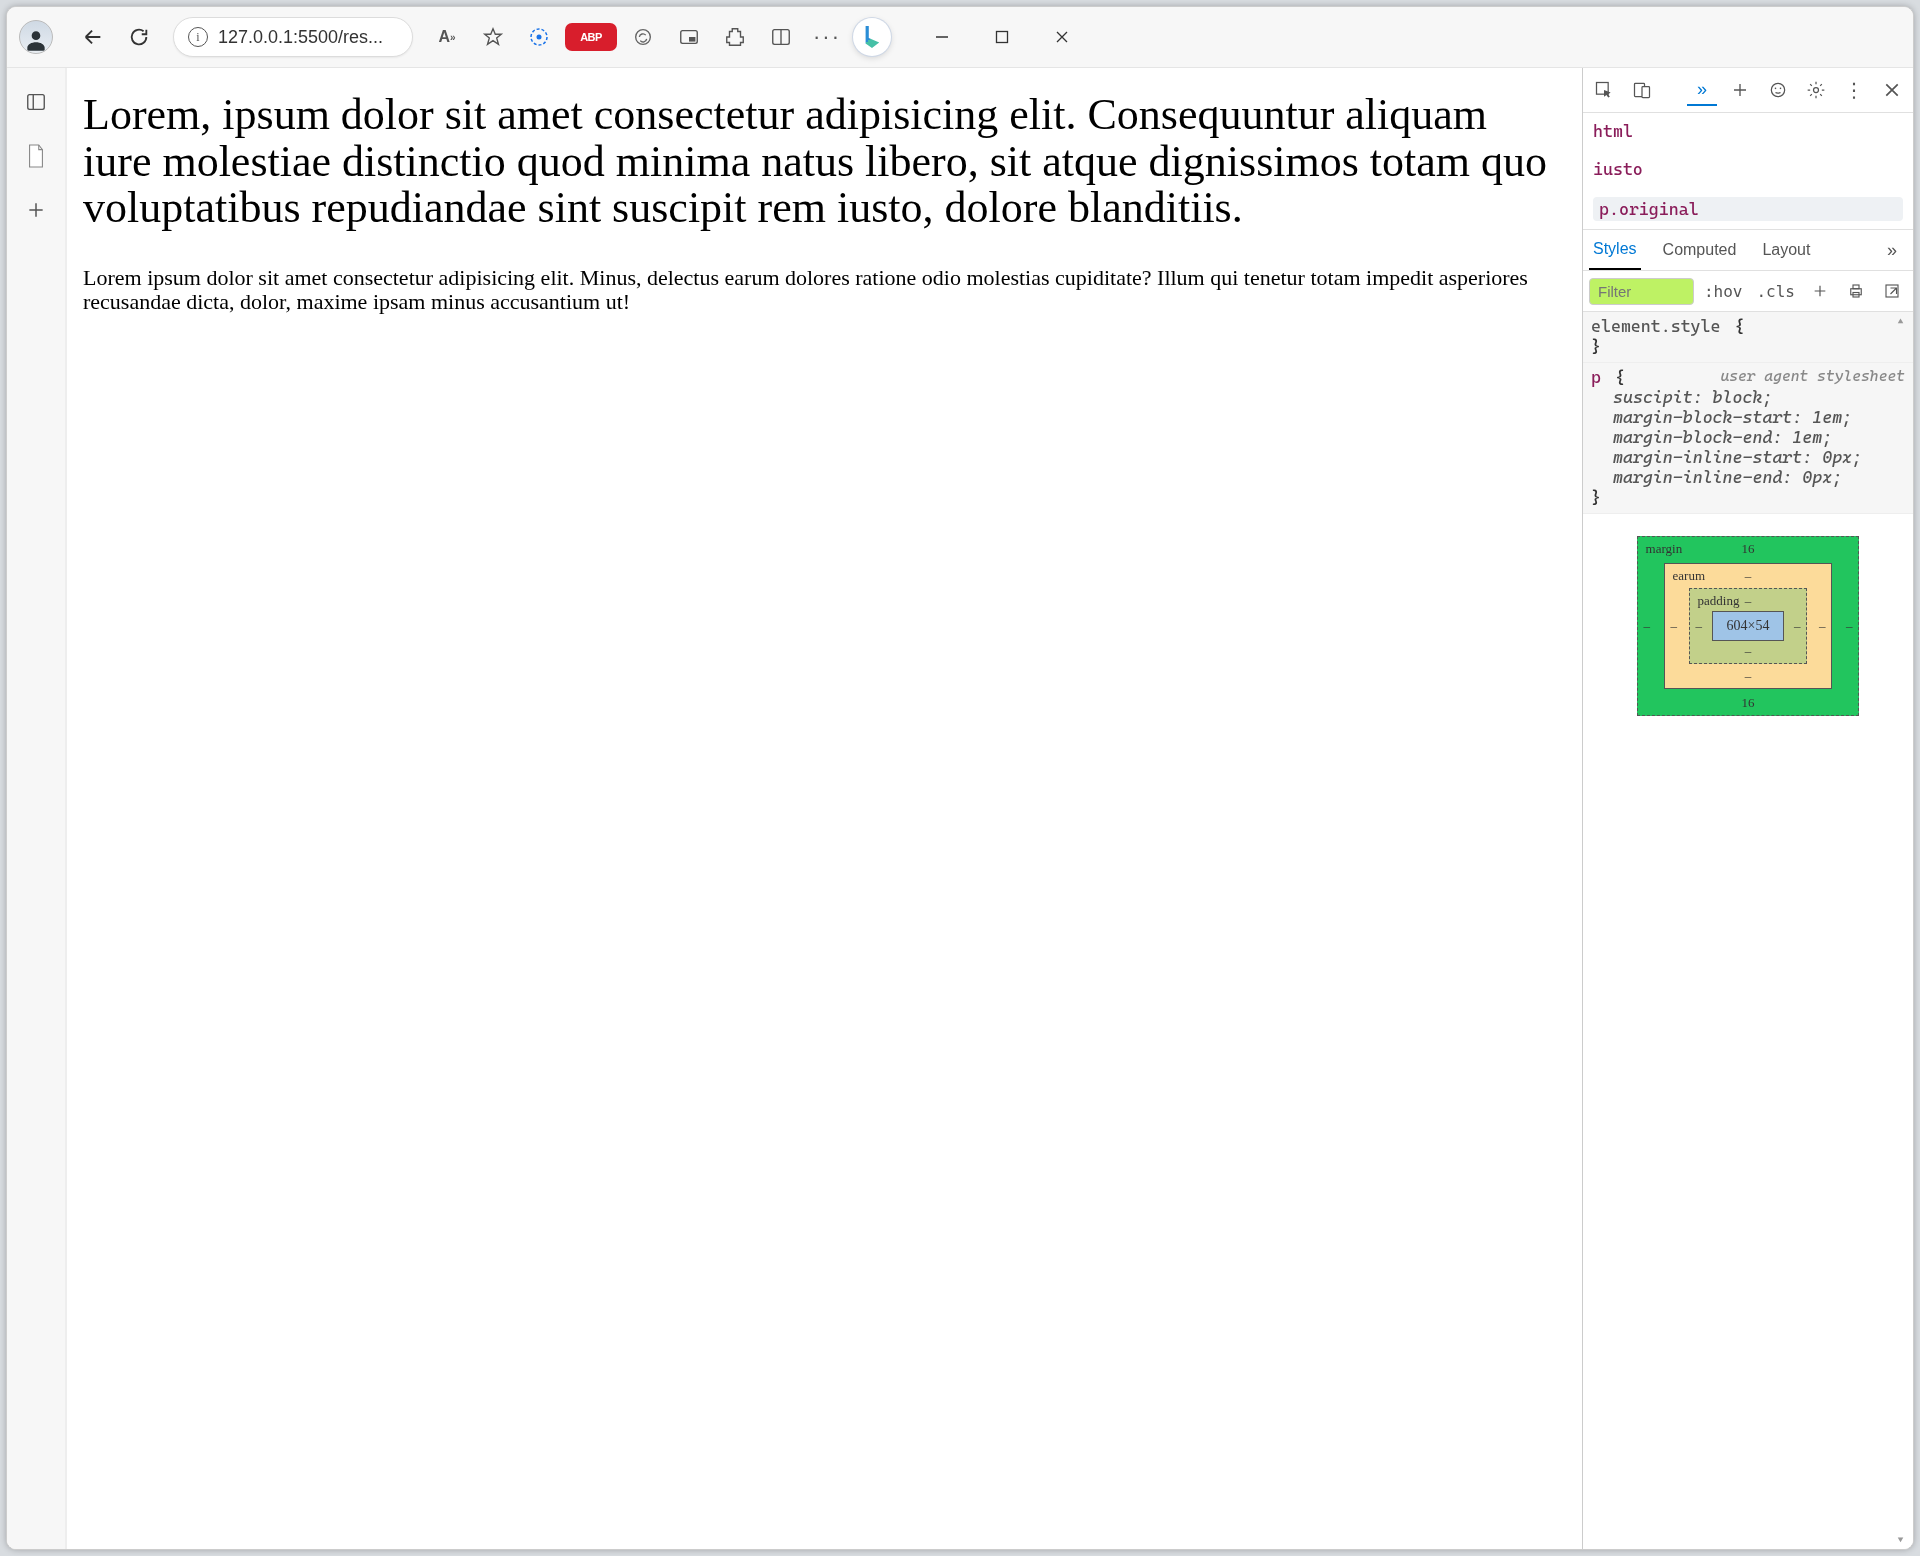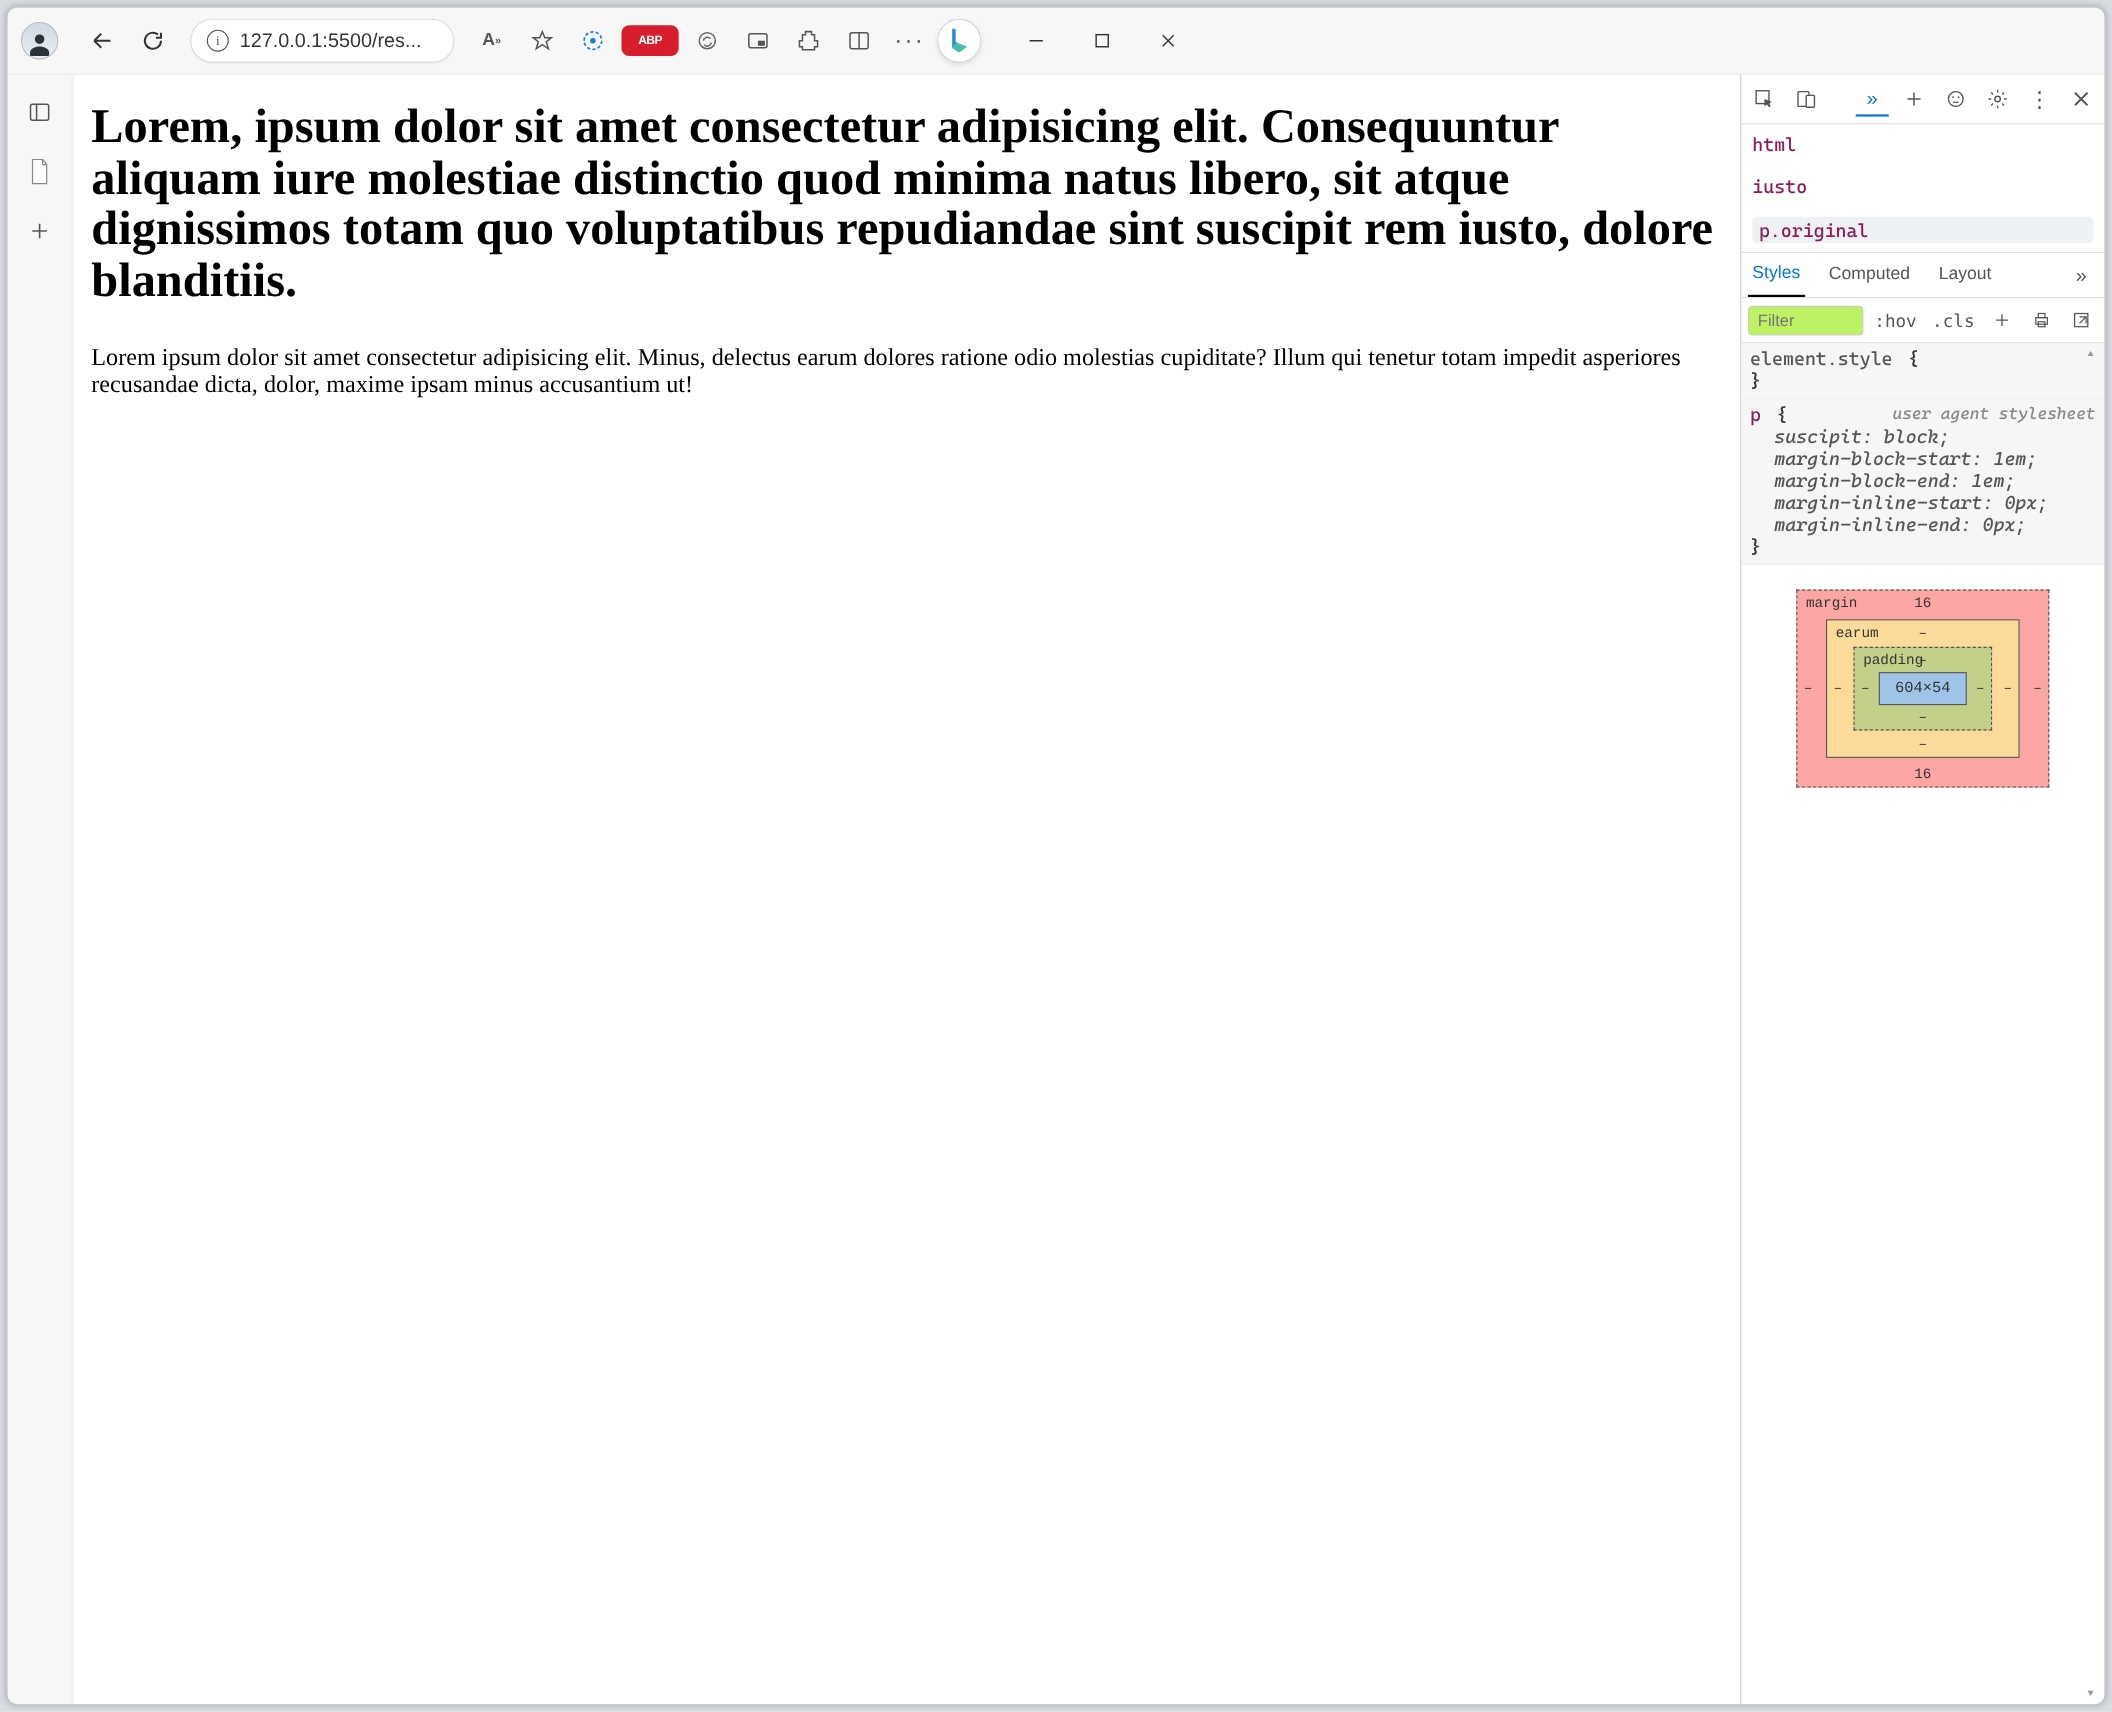--- a/index.html
+++ b/index.html
@@ -144,21 +144,21 @@
   .page {
     flex: 1;
     background: #fff;
     padding: 24px 16px 16px 16px;
     overflow: auto;
     font-family: "Times New Roman", Georgia, serif;
     color: #000;
     border-left: 1px solid #eee;
   }
   .page h1 {
-    font-weight: bold;
+    font-weight: normal;
     font-size: 44px;
     line-height: 1.06;
     margin: 0 0 34px 0;
   }
   .page p {
     font-size: 22px;
     line-height: 1.1;
     margin: 0;
   }
 
@@ -289,26 +289,26 @@
   .decl .val  { color: #555; }
 
   
   .box-model-wrap {
     padding: 22px 10px;
     display: flex;
     justify-content: center;
     background: #fff;
   }
   .bm-margin {
-    background: #fca5a5;
+    background: #22c55e;
     border: 1px dashed #555;
     padding: 26px;
     position: relative;
     font-size: 13px;
-    font-family: Liberation Mono, monospace;
+    font-family: Liberation Serif, serif;
     color: #333;
   }
   .bm-border {
     background: #fcdb9a;
     border: 1px solid #555;
     padding: 24px;
     position: relative;
   }
   .bm-padding {
     background: #c2d08a;

